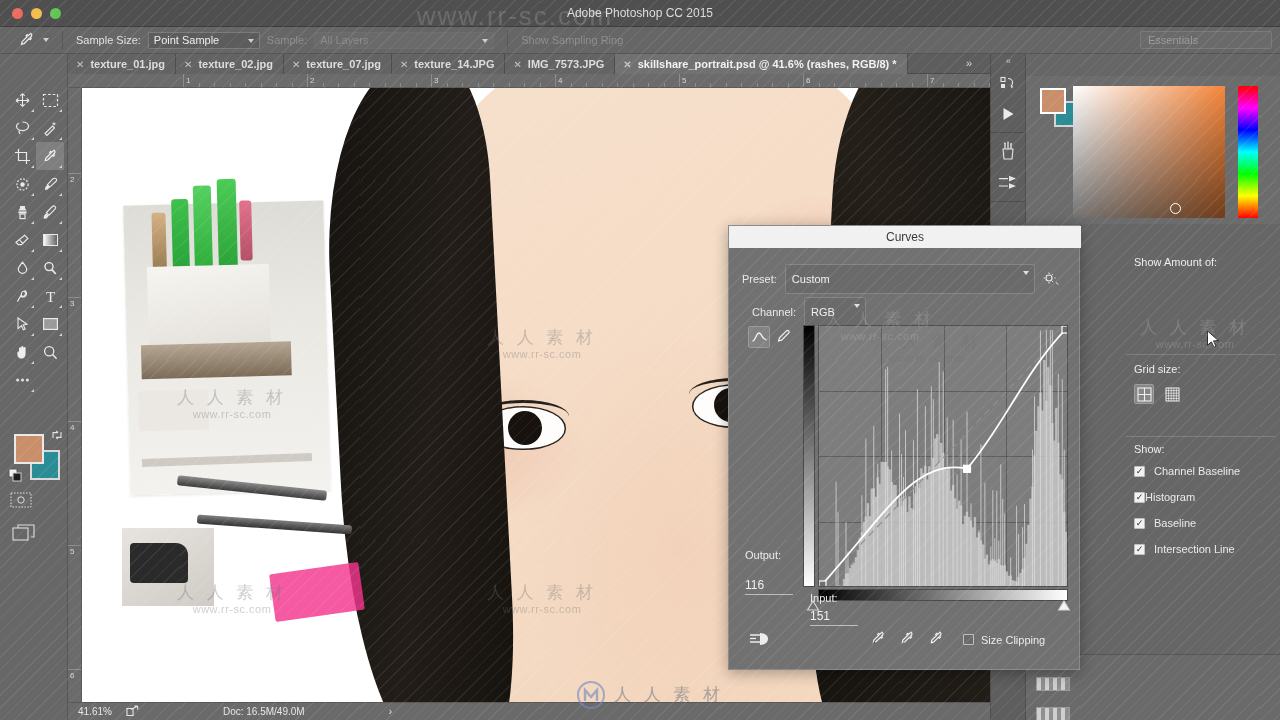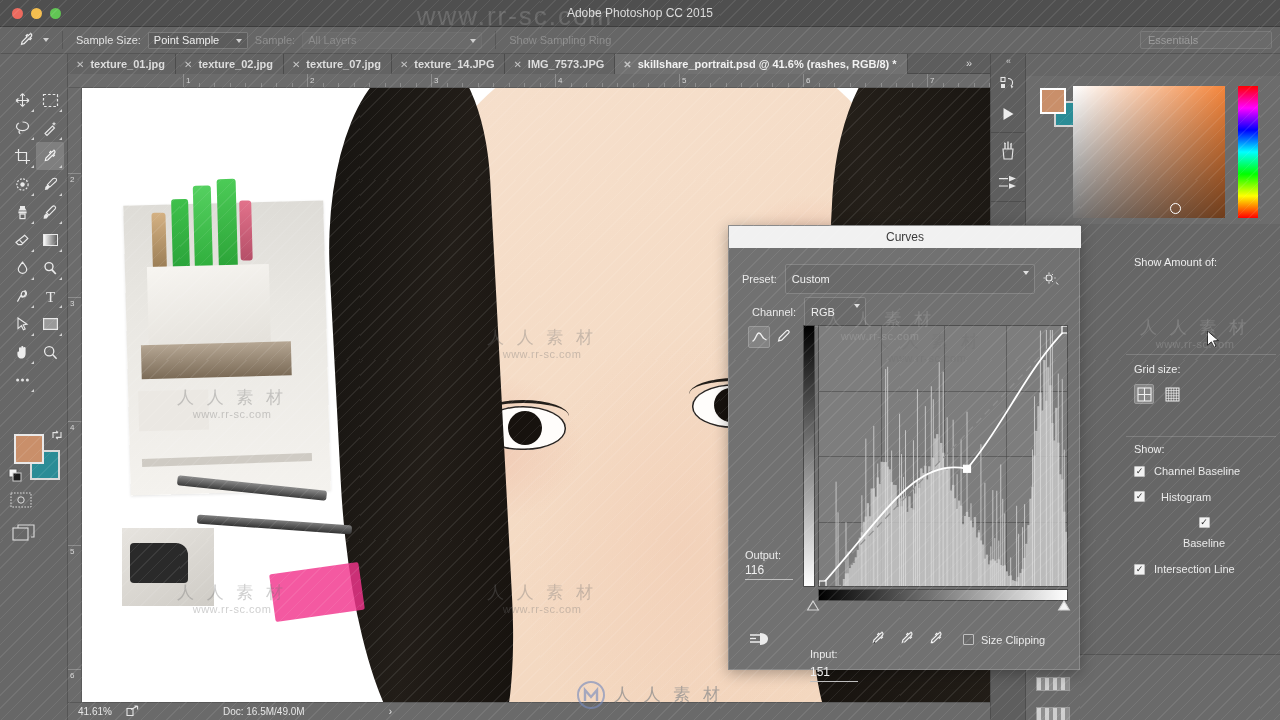--- a/index.html
+++ b/index.html
@@ -222,21 +222,21 @@
     background:#7d7d7d; border:1px solid #4f4f4f; overflow:hidden;
   }
   .gline { position:absolute; background:rgba(70,70,70,.55); }
   .gradh {
     position:absolute; left:818px; top:589px; width:250px; height:12px;
     background:linear-gradient(to right,#000000,#ffffff); border:1px solid #4a4a4a;
   }
   .blackpt { position:absolute; left:806px; top:600px; }
   .whitept { position:absolute; left:1057px; top:600px; }
   .outblock { position:absolute; left:745px; top:549px; width:54px; }
-  .inblock  { position:absolute; left:810px; top:648px; width:54px; }
+  .inblock  { position:absolute; left:810px; top:592px; width:54px; }
   .numline { border-bottom:1px solid #bdbdbd; width:48px; margin-top:1px; }
   .numtxt { font-size:12px; color:#f0f0f0; padding-bottom:1px;}
   .chk { width:11px; height:11px; border:1px solid #bfbfbf; background:#6a6a6a; border-radius:1px;
     display:flex; align-items:center; justify-content:center;}
   .chk.on { background:#f2f2f2; }
   .chk.on:after { content:"✓"; color:#2d2d2d; font-size:9px; line-height:9px; }
   .radio { width:12px; height:12px; border-radius:50%; border:1px solid #cfcfcf; background:#6d6d6d;
     display:flex; align-items:center; justify-content:center; }
   .radio.on { background:#f4f4f4; }
   .radio.on:after { content:""; width:5px; height:5px; border-radius:50%; background:#2c2c2c; }
@@ -271,21 +271,21 @@
 
   <div class="optionsbar">
     <div class="opt-tool-icon">
       <svg width="18" height="18" viewBox="0 0 18 18">
         <path d="M13 2.6c1 1 1 2.2 0 3.2l-.8.8 1 1-1.1 1.1-1-1-5 5-2.6.6.6-2.6 5-5-1-1L9.2 3.6l1 1 .8-.8c1-1 2-1 2 -1.2z" fill="none" stroke="#f0f0f0" stroke-width="1.2"></path>
       </svg>
     </div>
     <div class="caret"></div>
     <div class="divider-v"></div>
     <div class="opt-label">Sample Size:</div>
-    <div class="sel" style="width:100px">
+    <div class="sel" style="width:112px">
       <span>Point Sample</span>
       <span class="caret"></span>
     </div>
     <div class="opt-label dim">Sample:</div>
     <div class="sel dim" style="width:180px">
       <span>All Layers</span>
       <span class="caret"></span>
     </div>
     <div class="divider-v"></div>
     <div class="opt-label dim">Show Sampling Ring</div>
@@ -1010,21 +1010,21 @@
       </svg>
   </div>
   <div class="whitept">
     <svg width="14" height="11" viewBox="0 0 14 11">
         <path d="M7 1l5.4 9H1.6z" fill="#f4f4f4" stroke="#d6d6d6" stroke-width="1.1"></path>
       </svg>
   </div>
 
   <div class="outblock">
     <div class="lab">Output:</div>
-    <div class="numtxt" style="margin-top:2px">116</div>
+    <div class="numtxt" style="margin-top:17px">116</div>
     <div class="numline"></div>
   </div>
 
   <div class="inblock">
     <div class="lab">Input:</div>
     <div class="numtxt" style="margin-top:5px">151</div>
     <div class="numline"></div>
   </div>
 
   <div style="position:absolute; left:748px; top:630px;">
@@ -1084,25 +1084,25 @@
   </div>
   <div class="hr" style="position:absolute; left:1126px; top:436px; width:150px;"></div>
 
   <div style="position:absolute; left:1134px; top:443px; width:140px;">
     <div class="sectlab">Show:</div>
     <div id="showopts" style="margin-top:10px;">
         <div style="display: flex; align-items: center; gap: 9px; margin-bottom: 14px;">
           <span class="chk on"></span>
           <span class="lab">Channel Baseline</span>
         </div>
-        <div style="display: flex; gap: 16px; margin-bottom: 14px;">
+        <div style="display: flex; align-items: center; gap: 0; margin-bottom: 14px;">
           <span class="chk on"></span>
           <span class="lab">Histogram</span>
         </div>
-        <div style="display: flex; align-items: center; gap: 9px; margin-bottom: 14px; flex-direction: column;">
+        <div style="display: flex; align-items: center; gap: 9px; margin-bottom: 14px;">
           <span class="chk on"></span>
           <span class="lab">Baseline</span>
         </div>
         <div style="display: flex; align-items: center; gap: 9px; margin-bottom: 14px;">
           <span class="chk on"></span>
           <span class="lab">Intersection Line</span>
         </div>
       </div>
   </div>
 

